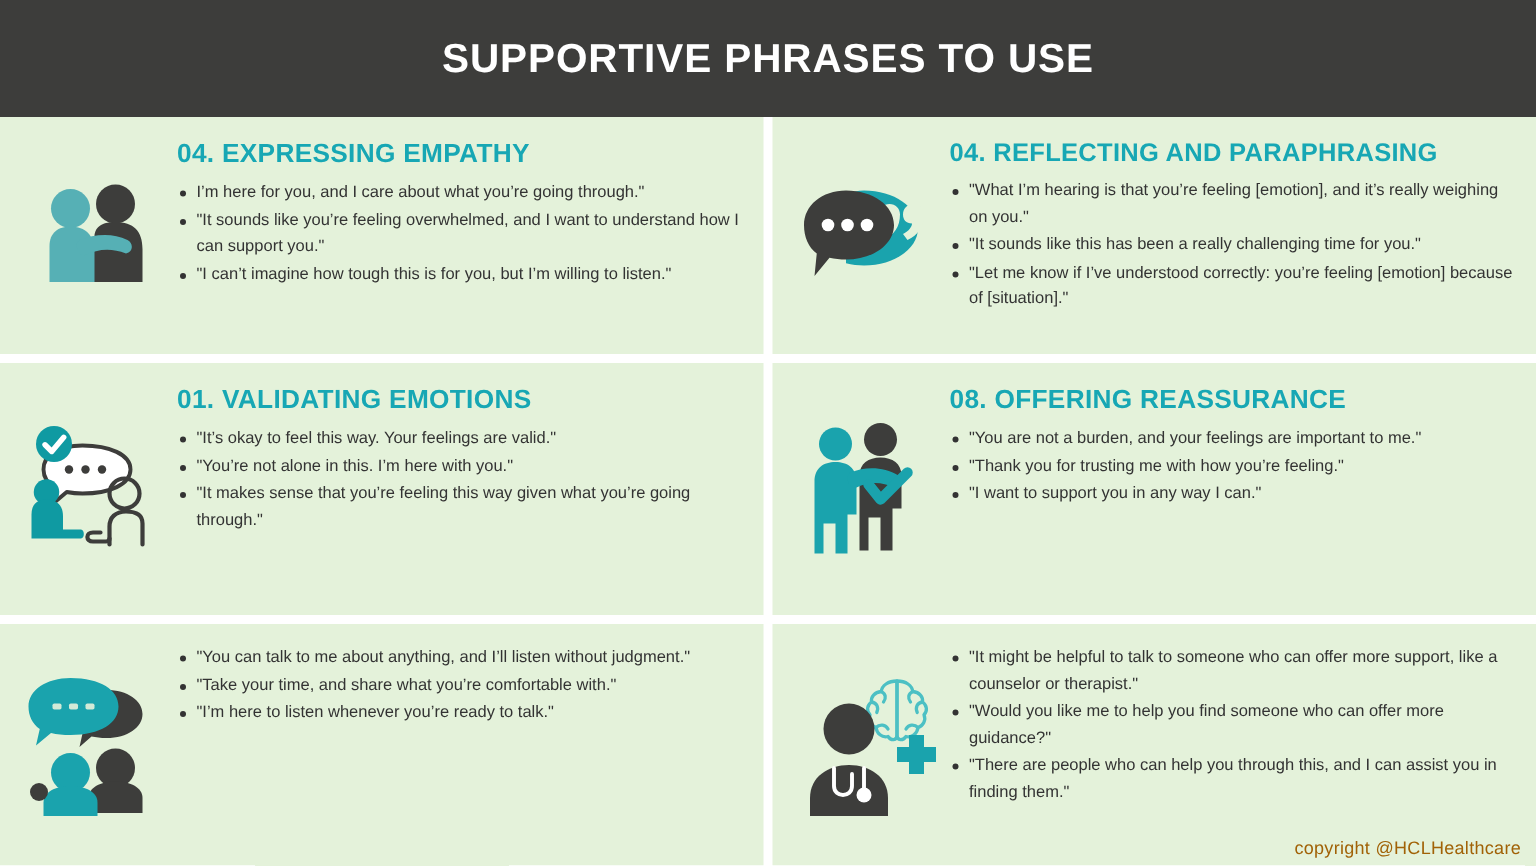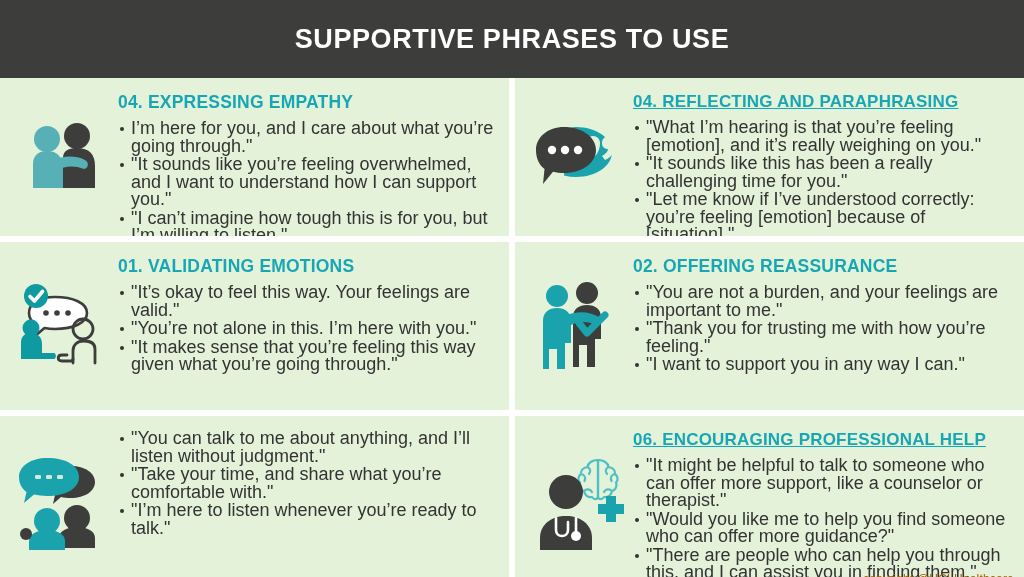--- a/index.html
+++ b/index.html
@@ -83,31 +83,31 @@
 
   .panel-title {
     color: #17a7b4;
     font-size: 17.5px;
     font-weight: bold;
     letter-spacing: 0.2px;
     margin-bottom: 7px;
     white-space: nowrap;
     font-family: "Liberation Sans", sans-serif;
   }
-  .panel.wide-title .panel-title { font-size: 17px; text-decoration: underline; }
+  .panel.wide-title .panel-title { font-size: 17px; }
 
   ul.bullets {
     list-style: none;
     margin: 0;
     padding: 0;
   }
   ul.bullets li {
     position: relative;
     padding-left: 13px;
-    font-size: 18px;
+    font-size: 11px;
     line-height: 17.5px;
     color: #333333;
     margin-bottom: 1px;
     font-family: "Liberation Sans", sans-serif;
   }
   ul.bullets li::before {
     content: "";
     position: absolute;
     left: 2px;
     top: 7px;
@@ -226,21 +226,21 @@
           <path d="M38 38 C38 30 44 26 52 26 C60 26 66 30 66 38 L66 60 L60 60 L60 88 L52 88 L52 66 L44 66 L44 88 L38 88 Z" fill="#3d3d3b"></path>
 
           <circle cx="22" cy="17" r="11" fill="#1aa3ad"></circle>
           <path d="M8 42 C8 33 14 29 22 29 C30 29 36 33 36 42 L36 64 L30 64 L30 90 L22 90 L22 70 L14 70 L14 90 L8 90 Z" fill="#1aa3ad"></path>
 
           <path d="M32 36 C42 32 54 32 64 38 C68 40 66 47 61 46 C53 42 44 42 36 46 C31 48 28 38 32 36 Z" fill="#1aa3ad"></path>
           <path d="M44 44 L52 54 L70 36" fill="none" stroke="#1aa3ad" stroke-width="7" stroke-linecap="round" stroke-linejoin="round"></path>
         </svg>
       </div>
       <div class="panel-body">
-        <div class="panel-title">02. OFFERING REASSURANCE</div>
+        <div class="panel-title">08. OFFERING REASSURANCE</div>
         <ul class="bullets">
           <li>"You are not a burden, and your feelings are important to me."</li>
           <li>"Thank you for trusting me with how you’re feeling."</li>
           <li>"I want to support you in any way I can."</li>
         </ul>
       </div>
     </div>
 
     <div class="panel">
       <div class="panel-icon">
@@ -292,21 +292,20 @@
           <path d="M8 98 L8 86 C8 72 20 64 34 64 C48 64 60 72 60 86 L60 98 Z" fill="#3d3d3b"></path>
 
           <g fill="none" stroke="#ffffff" stroke-width="2.6" stroke-linecap="round">
             <path d="M24 66 L24 78 C24 86 36 86 36 78 L36 70"></path>
             <path d="M44 66 L44 80"></path>
           </g>
           <circle cx="44" cy="84" r="5" fill="#ffffff"></circle>
         </svg>
       </div>
       <div class="panel-body">
-        <div class="panel-title">06. ENCOURAGING PROFESSIONAL HELP</div>
         <ul class="bullets">
           <li>"It might be helpful to talk to someone who can offer more support, like a counselor or therapist."</li>
           <li>"Would you like me to help you find someone who can offer more guidance?"</li>
           <li>"There are people who can help you through this, and I can assist you in finding them."</li>
         </ul>
       </div>
       <div class="copyright">copyright @HCLHealthcare</div>
     </div>
 
   </div>

